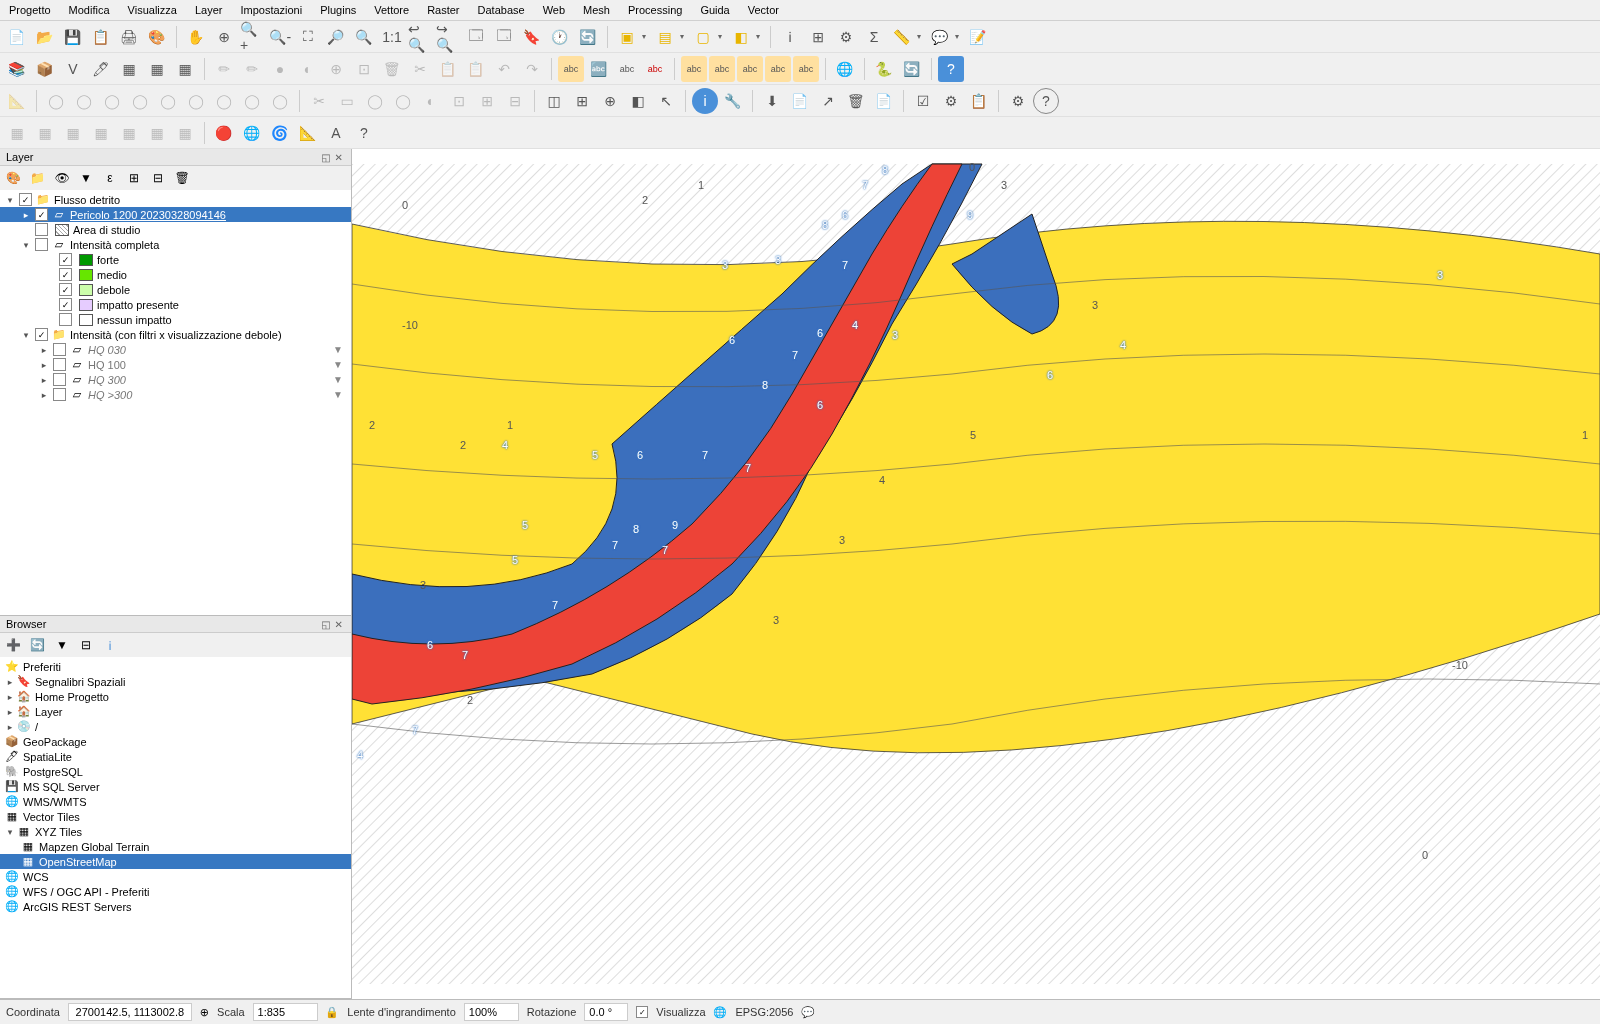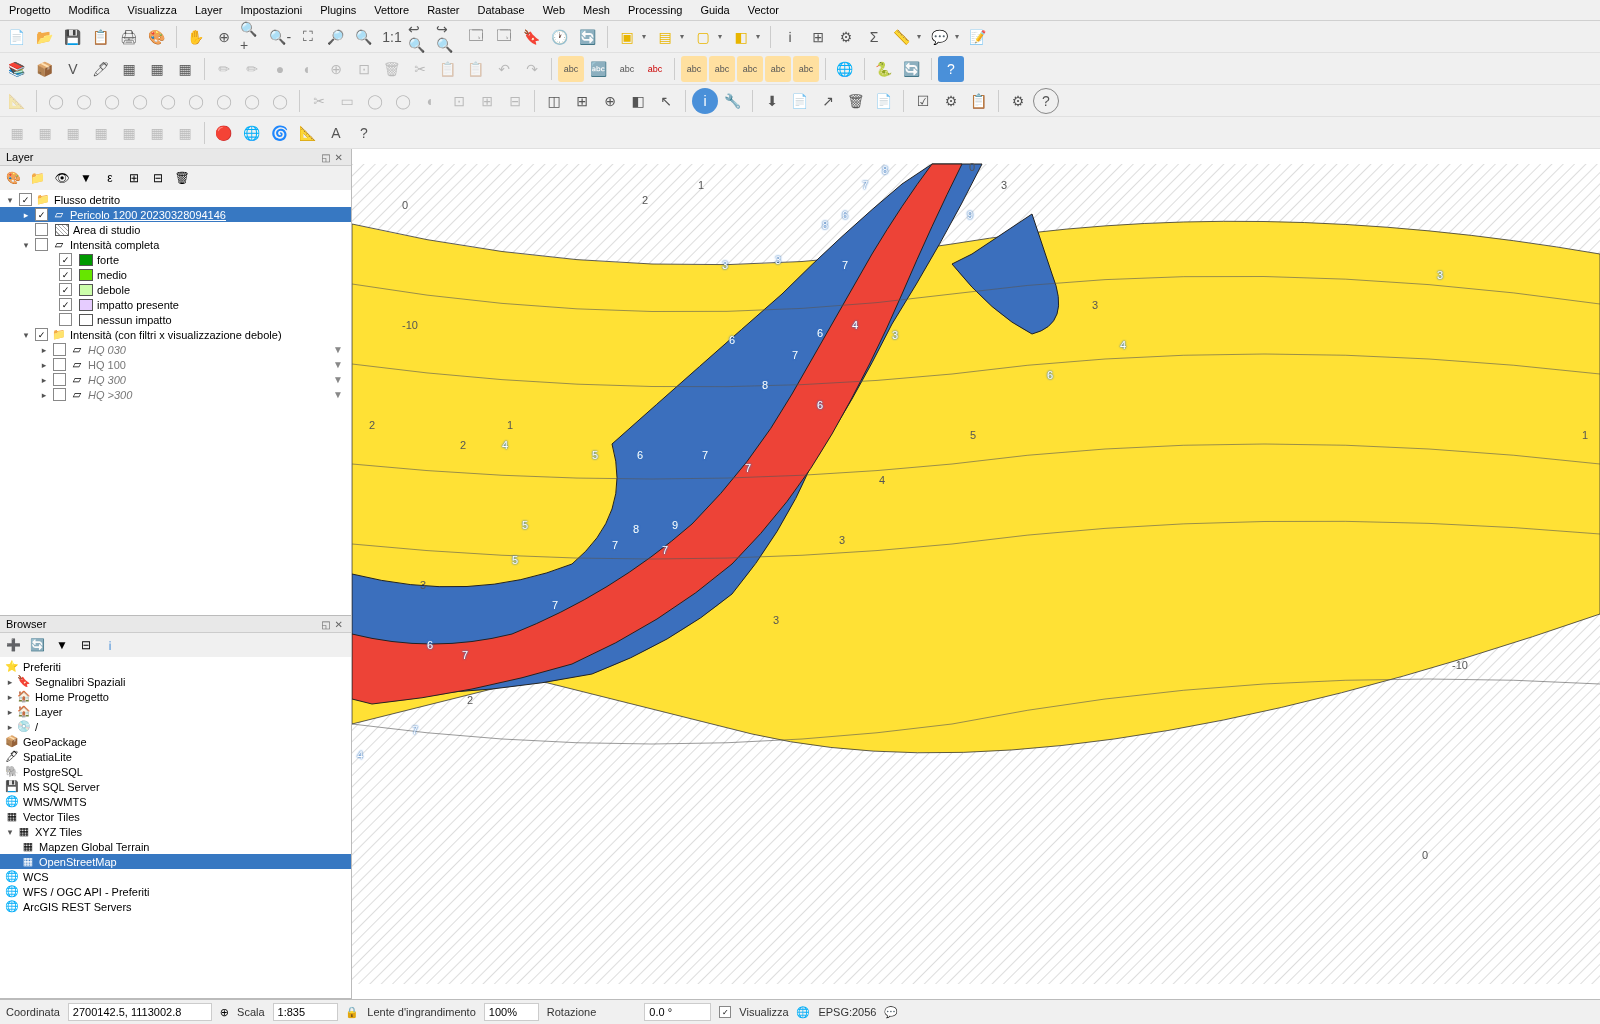--- a/index.html
+++ b/index.html
@@ -480,27 +480,27 @@
     <span class="map-label" style="left:470px;top:70px">8</span>
     <span class="map-label" style="left:410px;top:230px">8</span>
     <span class="map-label" style="left:281px;top:374px">8</span>
     <span class="map-label" style="left:320px;top:370px">9</span>
     <span class="map-label" style="left:615px;top:60px">9</span>
   </div>
 </div>
 
 <div class="statusbar">
   <span class="field-label">Coordinata</span>
-  <input type="text" style="width: 144px;" value="2700142.5, 1113002.8">
+  <input type="text" style="width: 124px; text-align: center;" value="2700142.5, 1113002.8">
   <span>⊕</span>
   <span class="field-label">Scala</span>
   <input type="text" style="width: 65px;" value="1:835">
   <span>🔒</span>
   <span class="field-label">Lente d'ingrandimento</span>
   <input type="text" style="width: 55px;" value="100%">
   <span class="field-label">Rotazione</span>
-  <input type="text" style="width: 67px; margin-left: 40px;" value="0.0 °">
+  <input type="text" style="width: 44px;" value="0.0 °">
   <span class="cb">✓</span>
   <span class="field-label">Visualizza</span>
   <span>🌐</span>
   <span class="field-label">EPSG:2056</span>
   <span>💬</span>
 </div>
 
 </body></html>

